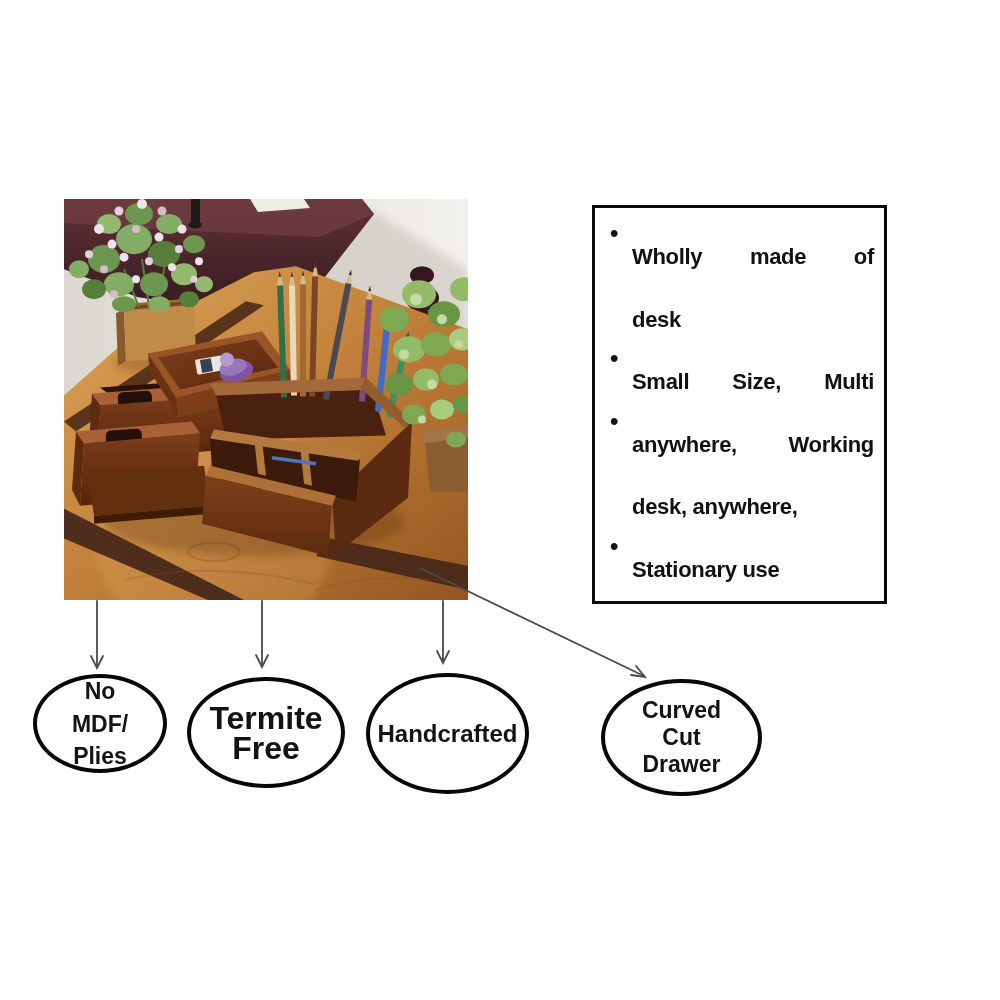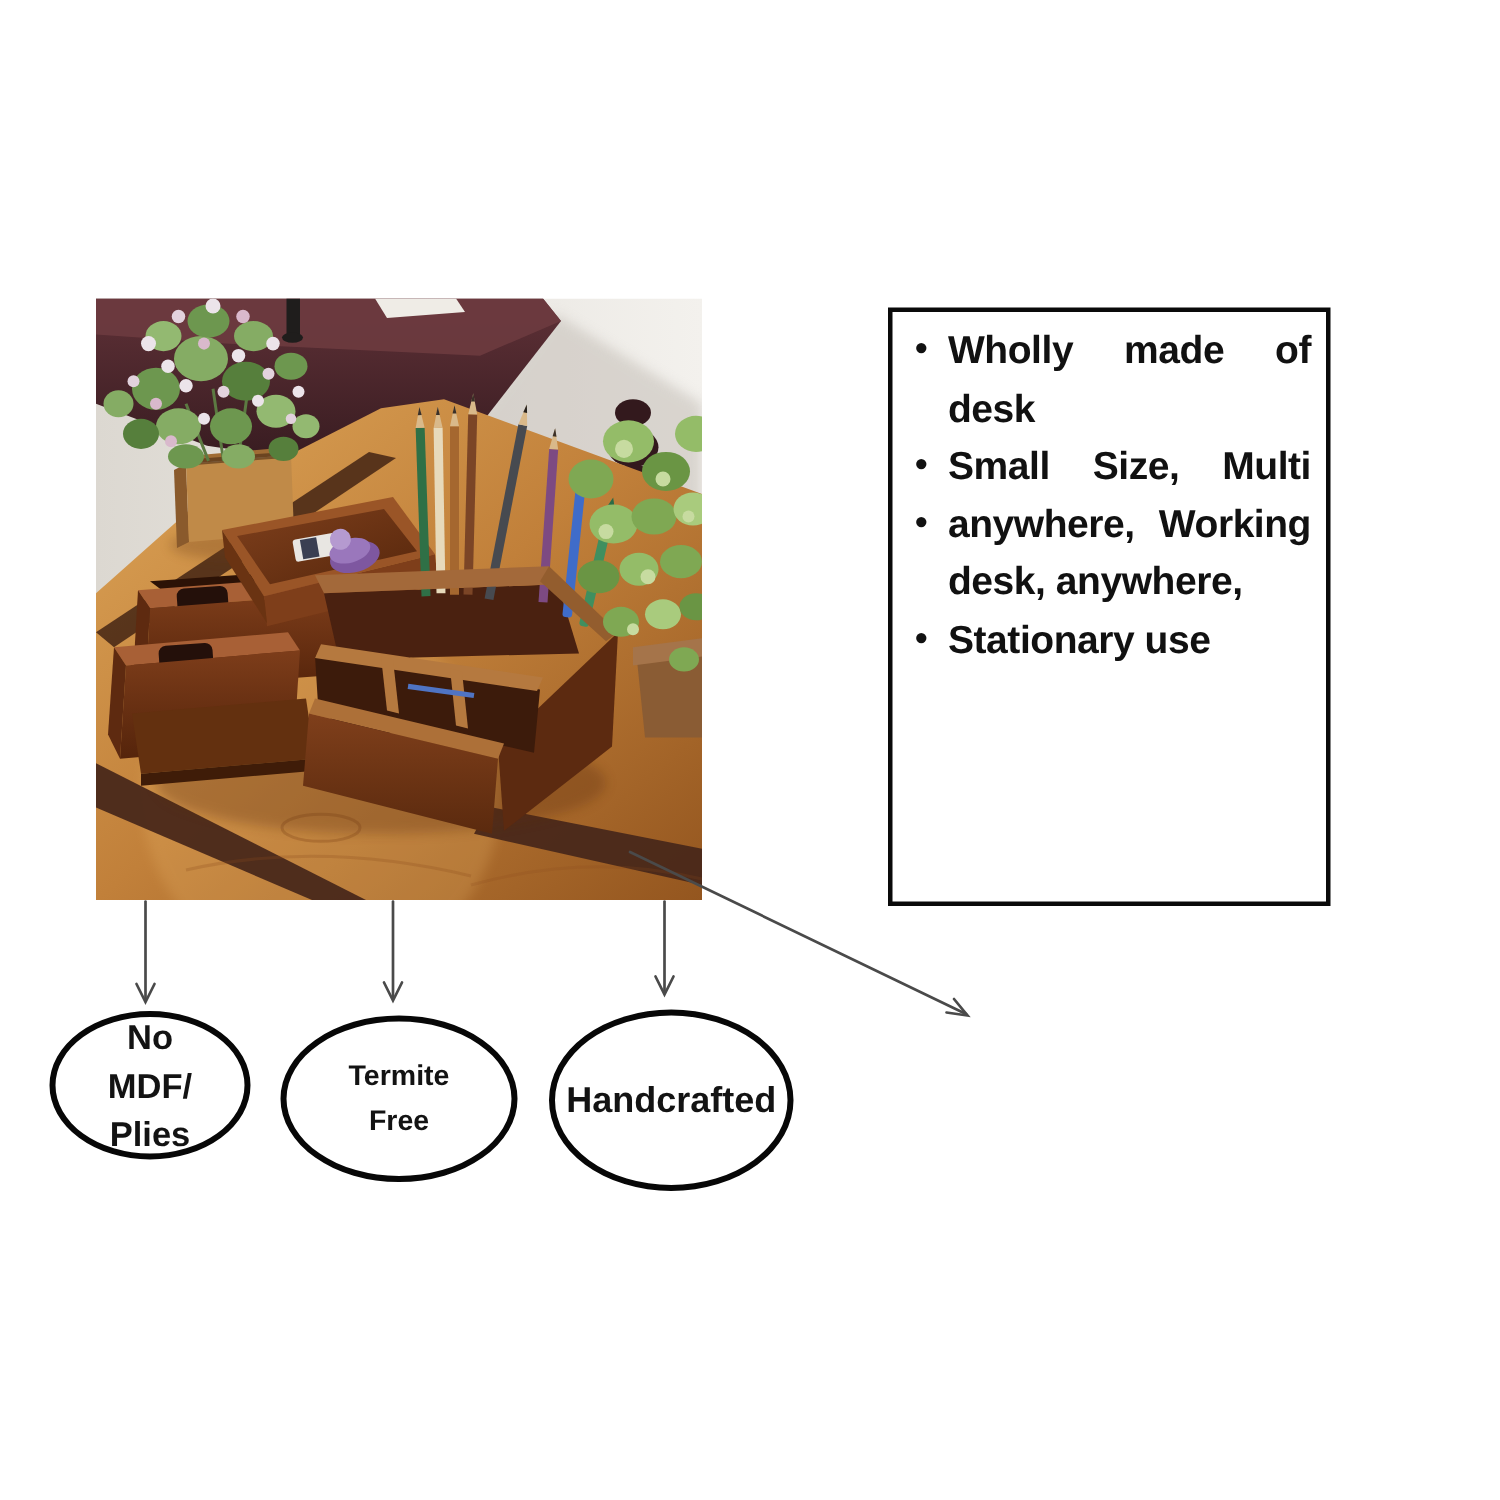--- a/index.html
+++ b/index.html
@@ -8,30 +8,30 @@
           font-family:"Liberation Sans","DejaVu Sans",sans-serif;color:#111;}
   .photo{position:absolute;left:64px;top:199px;width:404px;height:401px;}
   .photo svg{display:block;width:100%;height:100%;}
 
   .info-box{position:absolute;left:592px;top:205px;width:295px;height:399px;
             border:3px solid #0a0a0a;box-sizing:border-box;background:#fff;
             padding:6px 10px 0 15px;}
   .row{display:flex;}
   .bullet{width:22px;flex:0 0 22px;font-weight:bold;font-size:24px;line-height:38.5px;color:#111;}
   .lines{flex:1;min-width:0;}
-  .tline{font-weight:bold;font-size:26px;line-height:38.5px;letter-spacing:-0.3px;
-         color:#111;text-align:left;white-space:normal;}
+  .tline{font-weight:bold;font-size:22px;line-height:38.5px;letter-spacing:-0.3px;
+         color:#111;text-align:left;white-space:normal;margin-top:24px;}
   .tline.stretch{text-align:justify;text-align-last:justify;}
 
   .oval{position:absolute;border:4px solid #070707;border-radius:50%;background:#fff;
         box-sizing:border-box;display:flex;flex-direction:column;align-items:center;
         justify-content:center;text-align:center;font-weight:bold;color:#131313;}
   .oval .oline{display:block;}
   .oval-1{left:33px;top:674px;width:134px;height:99px;font-size:23px;line-height:26px;justify-content:space-between;}
-  .oval-2{left:187px;top:677px;width:158px;height:111px;font-size:19px;line-height:30px;}
+  .oval-2{left:187px;top:677px;width:158px;height:111px;font-size:32px;line-height:30px;}
   .oval-3{left:366px;top:673px;width:163px;height:121px;font-size:24px;line-height:20px;}
   .oval-4{left:601px;top:679px;width:161px;height:117px;font-size:23px;line-height:27px;}
 
   .arrows{position:absolute;left:0;top:0;width:1000px;height:1000px;pointer-events:none;}
 </style>
 </head>
 <body>
 
 <div class="canvas">
 
@@ -337,14 +337,19 @@
     <span class="oline">MDF/</span>
     <span class="oline">Plies</span>
   </div>
   <div class="oval oval-2">
     <span class="oline">Termite</span>
     <span class="oline">Free</span>
   </div>
   <div class="oval oval-3">
     <span class="oline">Handcrafted</span>
   </div>
+  <div class="oval oval-4">
+    <span class="oline">Curved</span>
+    <span class="oline">Cut</span>
+    <span class="oline">Drawer</span>
+  </div>
 
 </div>
 
 </body></html>

